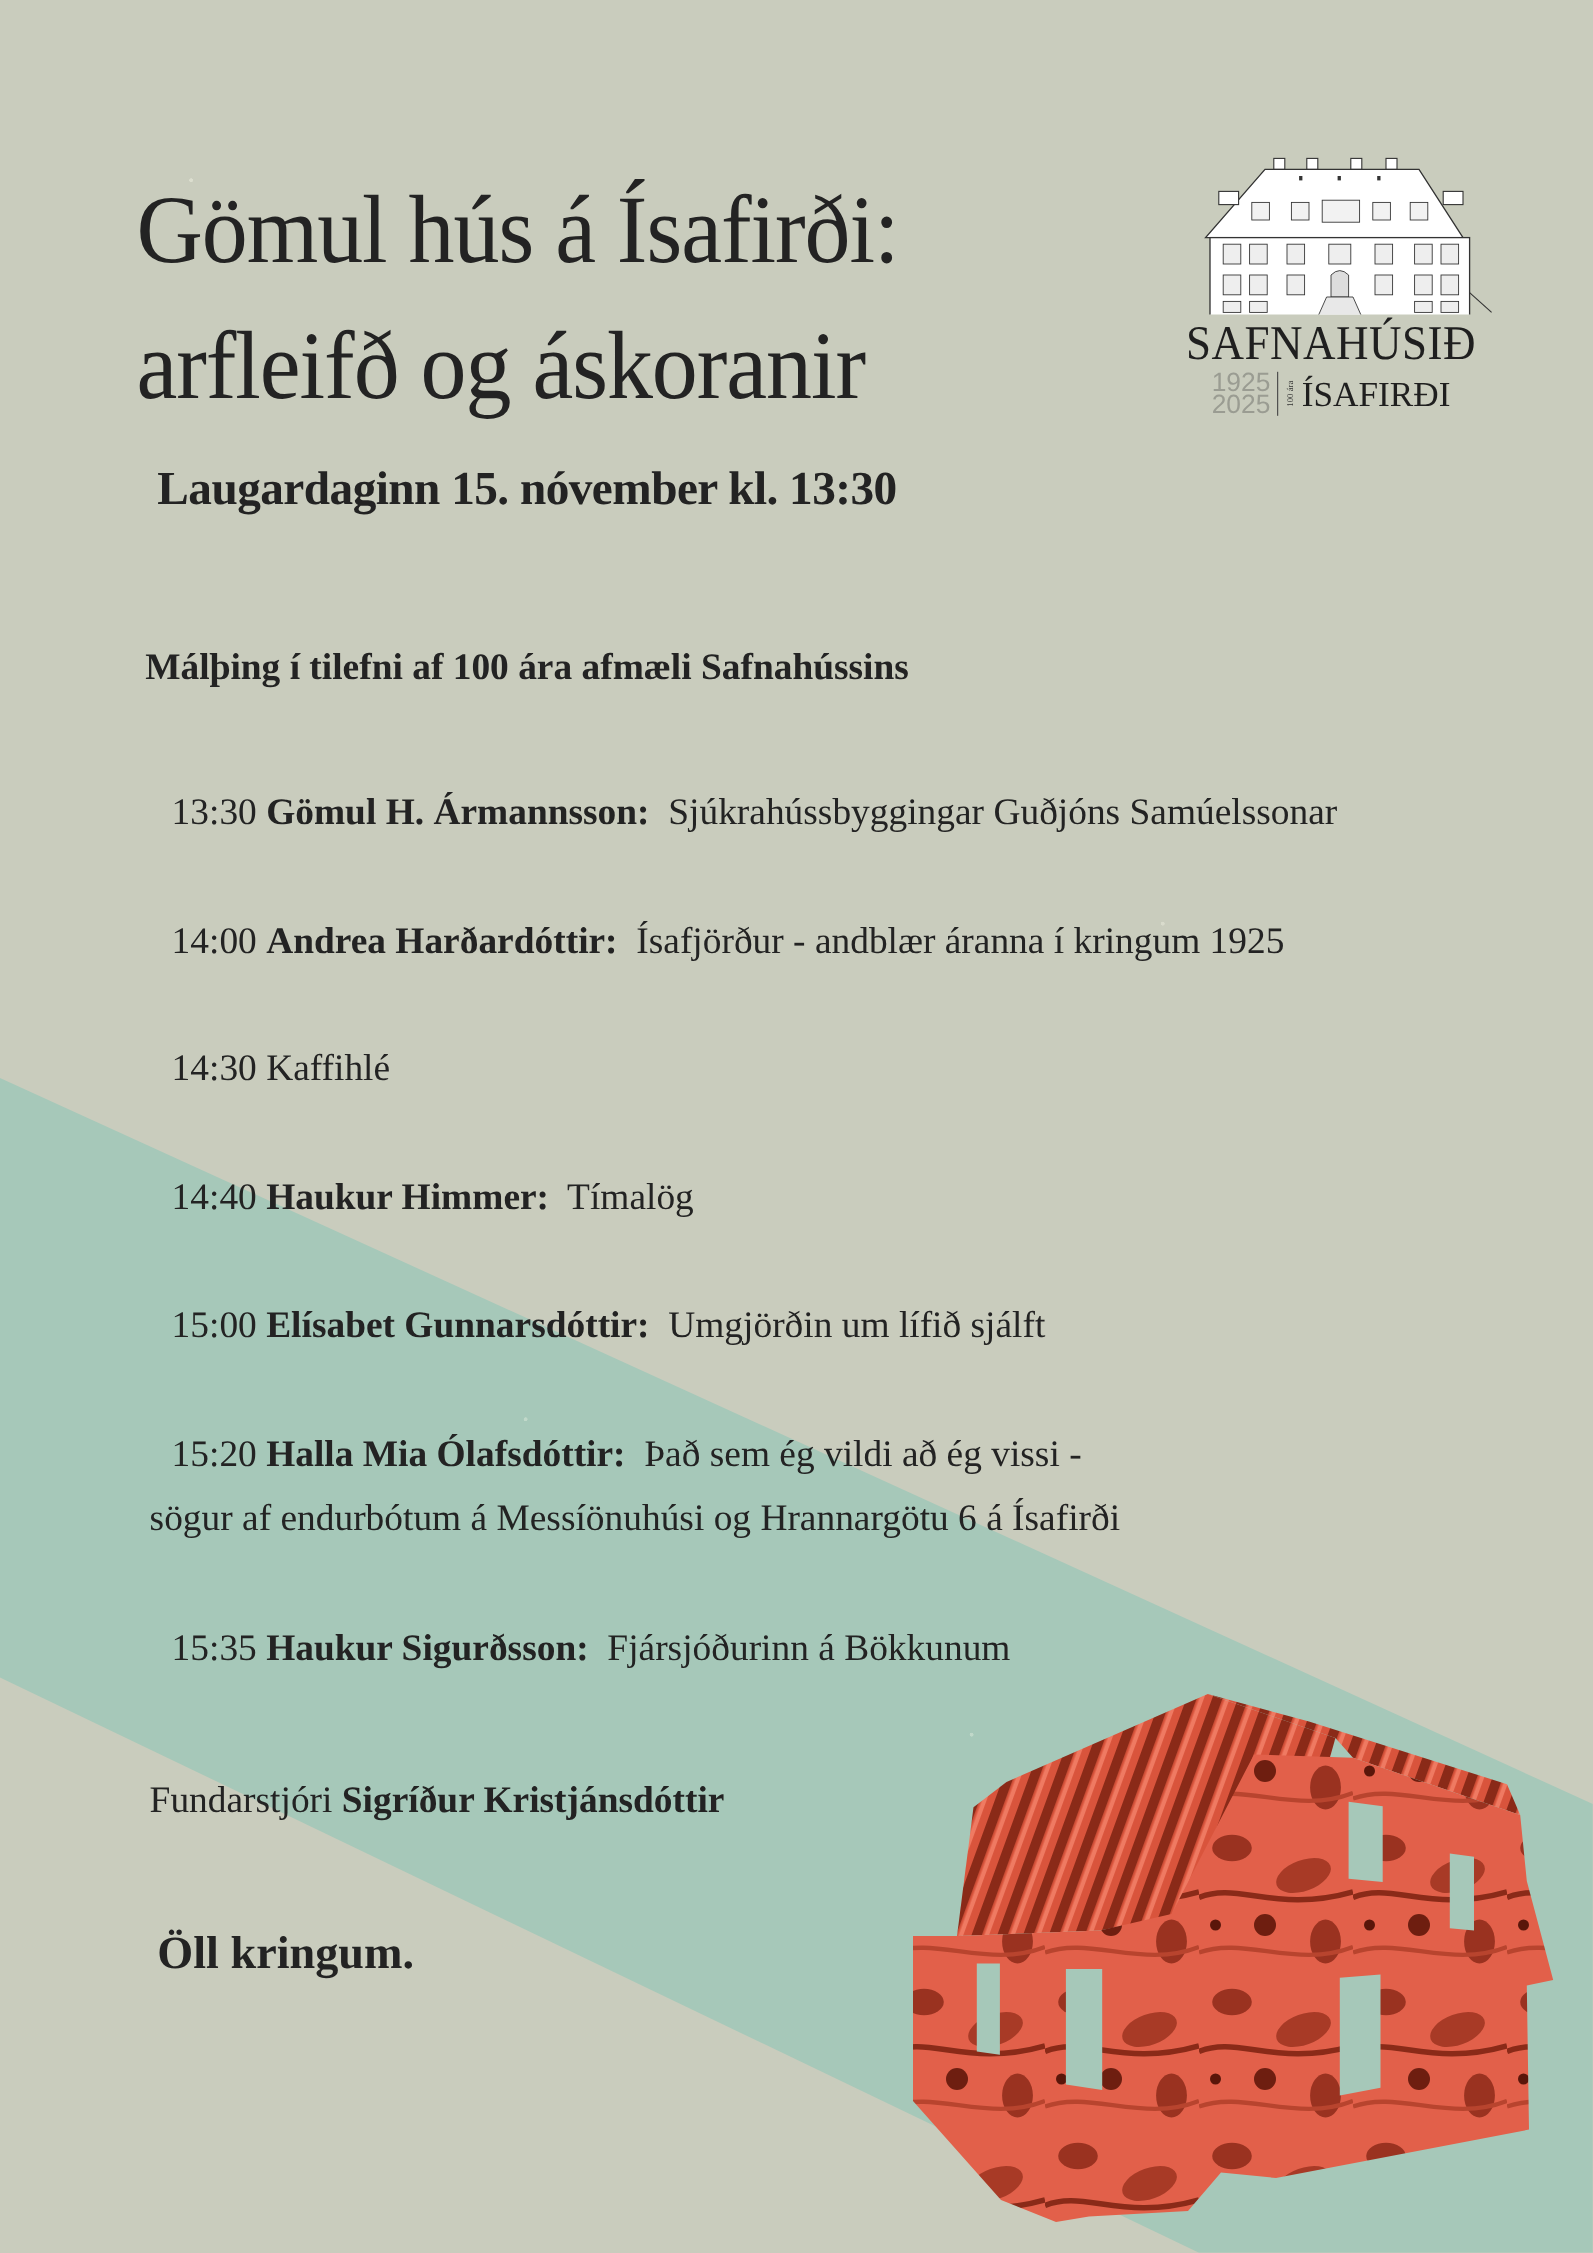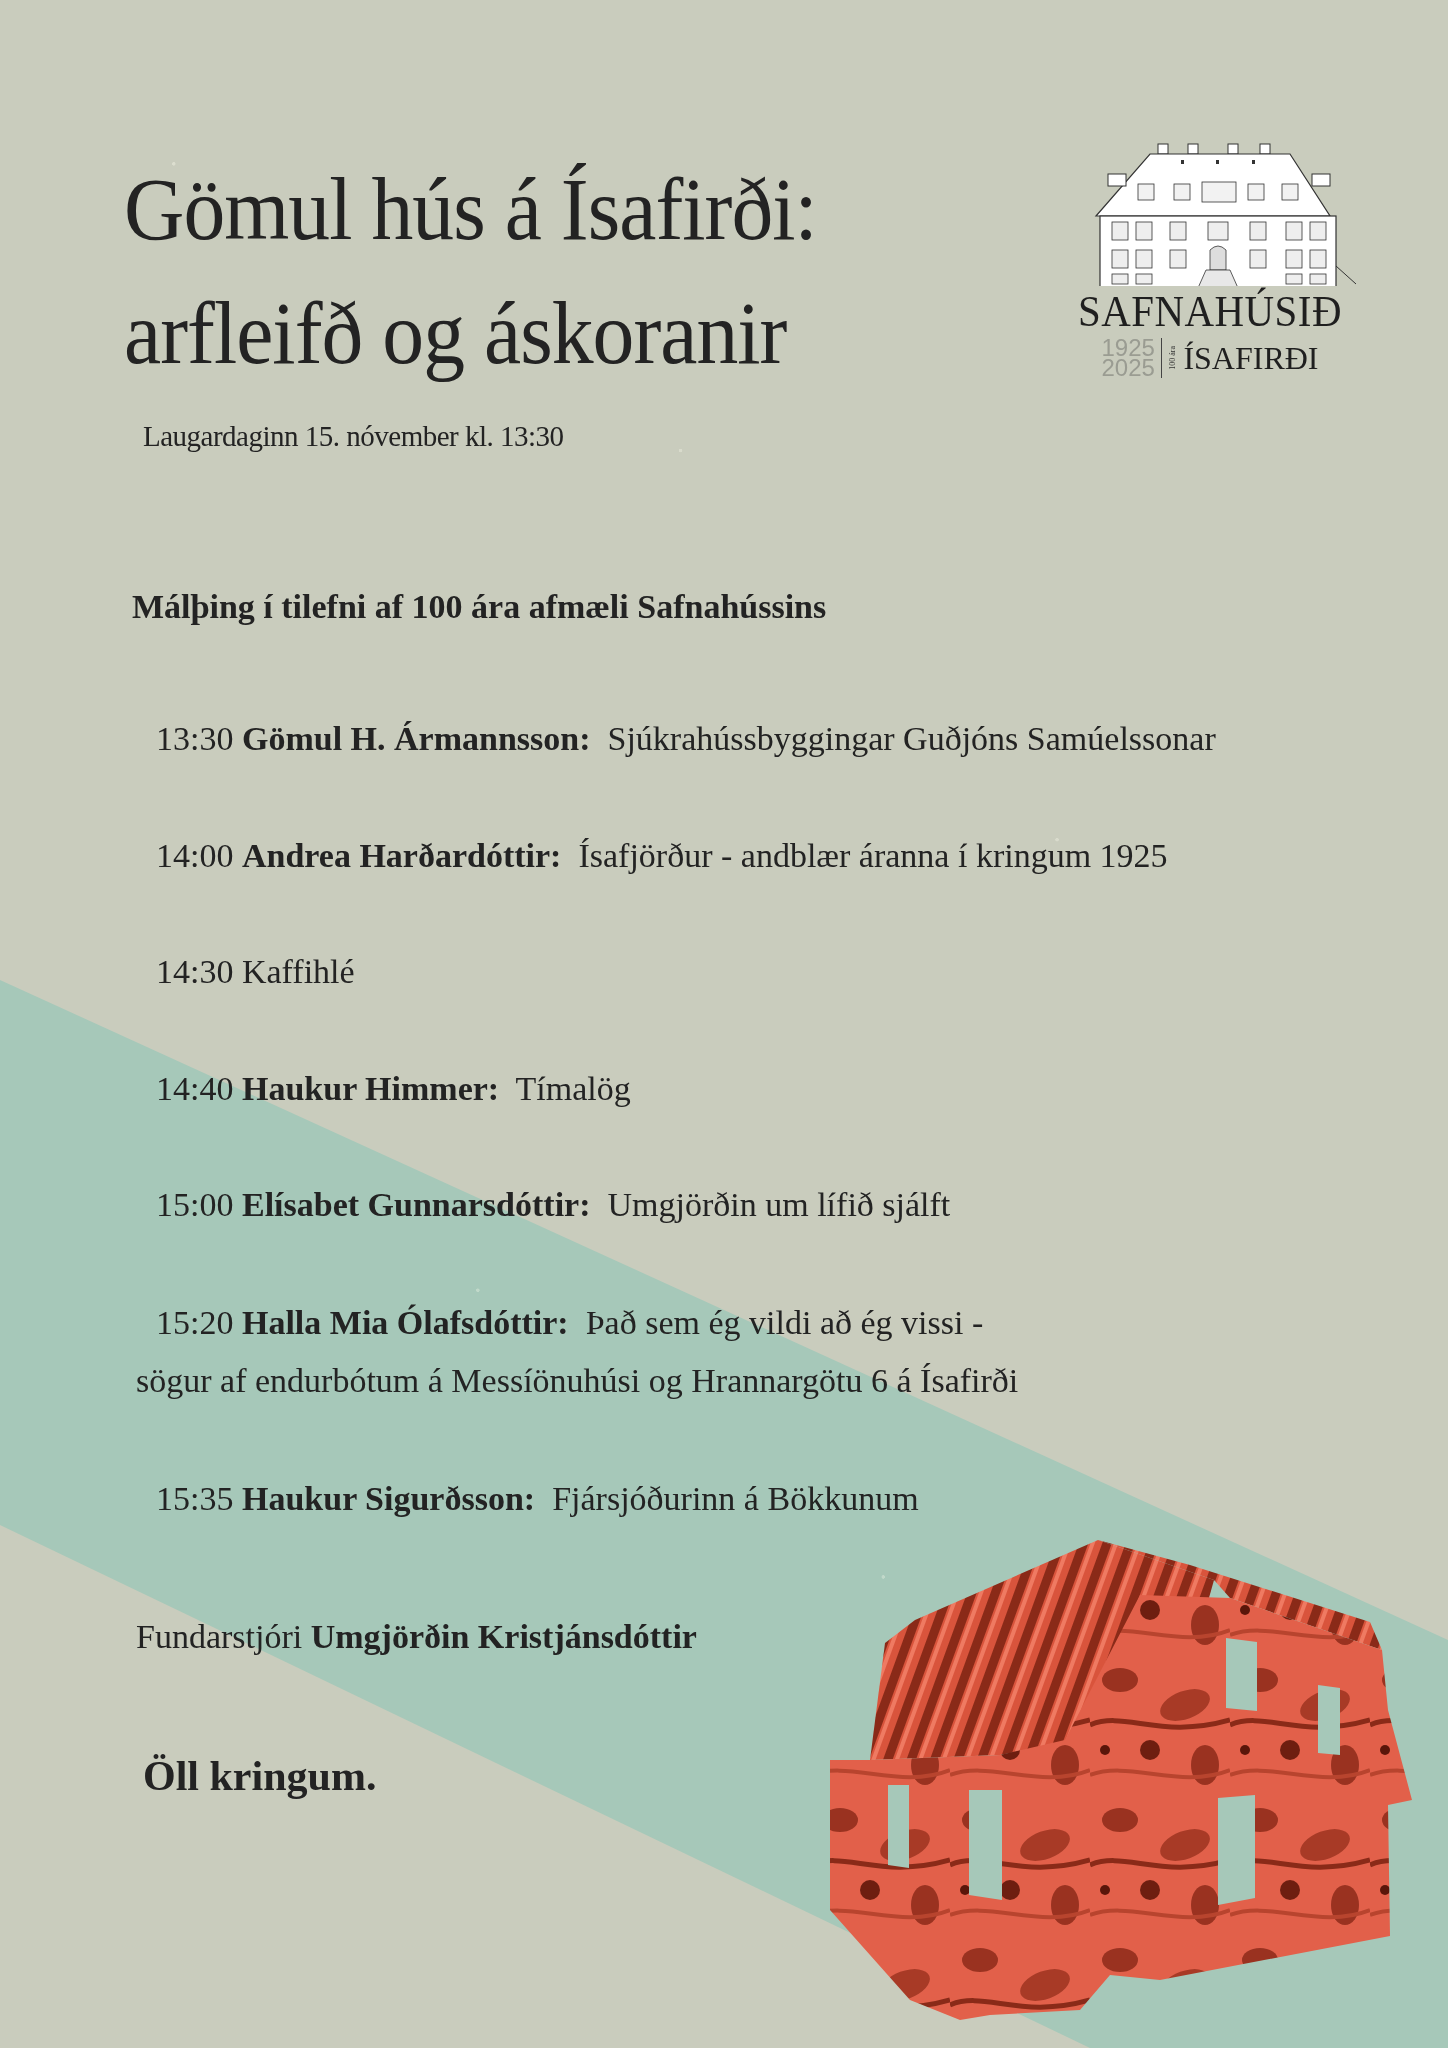--- a/index.html
+++ b/index.html
@@ -21,21 +21,21 @@
     }
     .band { position: absolute; inset: 0; pointer-events: none; }
     .title {
       position: absolute; left: 124px; top: 148px; margin: 0;
       font-family: "Liberation Serif", "DejaVu Serif", serif;
       font-size: 88px; line-height: 124px; font-weight: normal;
       letter-spacing: -1px; transform: scaleX(0.95); transform-origin: left top;
     }
     .date {
       position: absolute; left: 143px; top: 420px;
-      font-family: "Liberation Serif", serif; font-size: 29px; font-weight: normal;
+      font-family: "Liberation Serif", serif; font-size: 43px; font-weight: bold;
       letter-spacing: -0.5px;
     }
     .subtitle {
       position: absolute; left: 132px; top: 588px;
       font-family: "Liberation Serif", serif; font-size: 34px; font-weight: bold;
     }
     .schedule { position: absolute; left: 136px; top: 710px; width: 1240px; }
     .row { font-family: "Liberation Serif", serif; font-size: 34px; line-height: 58px; margin: 0; white-space: nowrap; }
     .row .time { font-weight: normal; margin-left: 20px; }
     .row .speaker { font-weight: bold; }
@@ -178,21 +178,21 @@
   </p>
   <p class="row" style="position:absolute; top:760px;">
     <span class="time">15:35</span>
     <span class="speaker">Haukur Sigurðsson:</span>&nbsp;
     <span class="talk">Fjársjóðurinn á Bökkunum</span>
   </p>
 </div>
 
 <div class="moderator">
   <span>Fundarstjóri</span>
-  <span class="name">Umgjörðin Kristjánsdóttir</span>
+  <span class="name">Sigríður Kristjánsdóttir</span>
 </div>
 
 <div class="welcome">Öll kringum.</div>
 
 <svg class="house" width="610" height="520" viewBox="0 0 610 520">
   <defs>
     <pattern id="stripes" patternUnits="userSpaceOnUse" width="22" height="22" patternTransform="rotate(20)">
       <rect width="22" height="22" fill="#d9543c"></rect>
       <rect width="9" height="22" fill="#8a2a18"></rect>
       <rect x="11" width="4" height="22" fill="#ef7a62"></rect>

